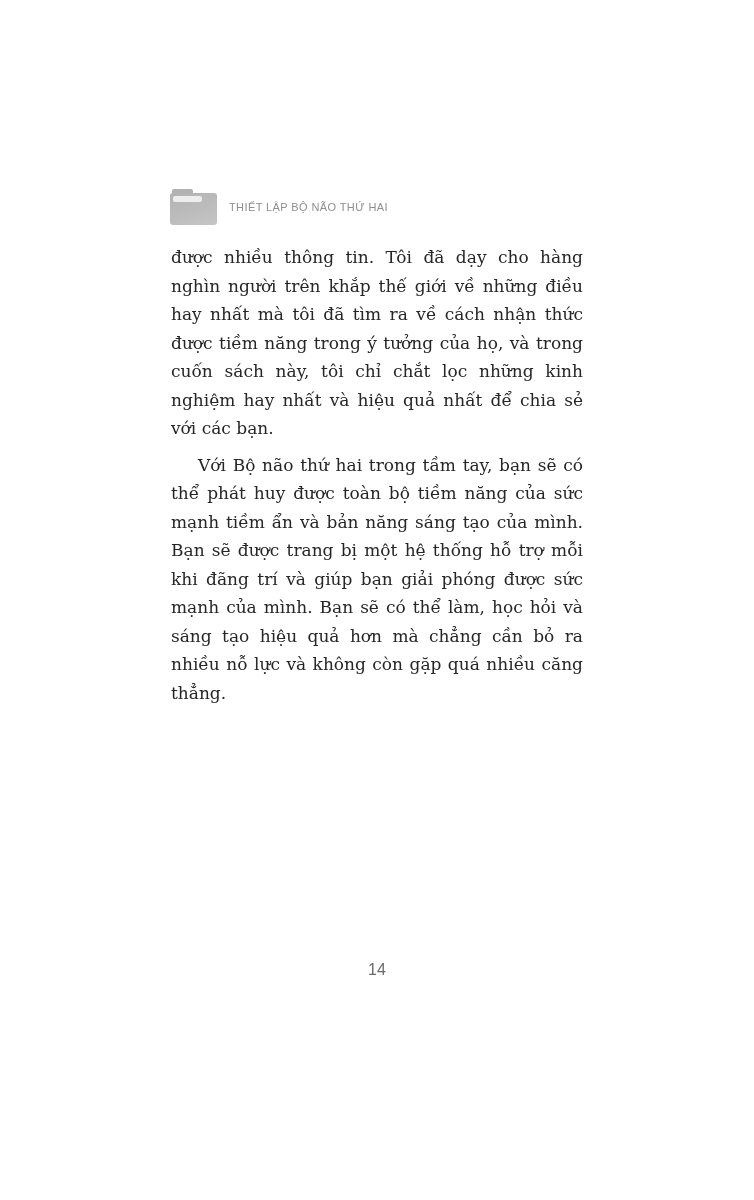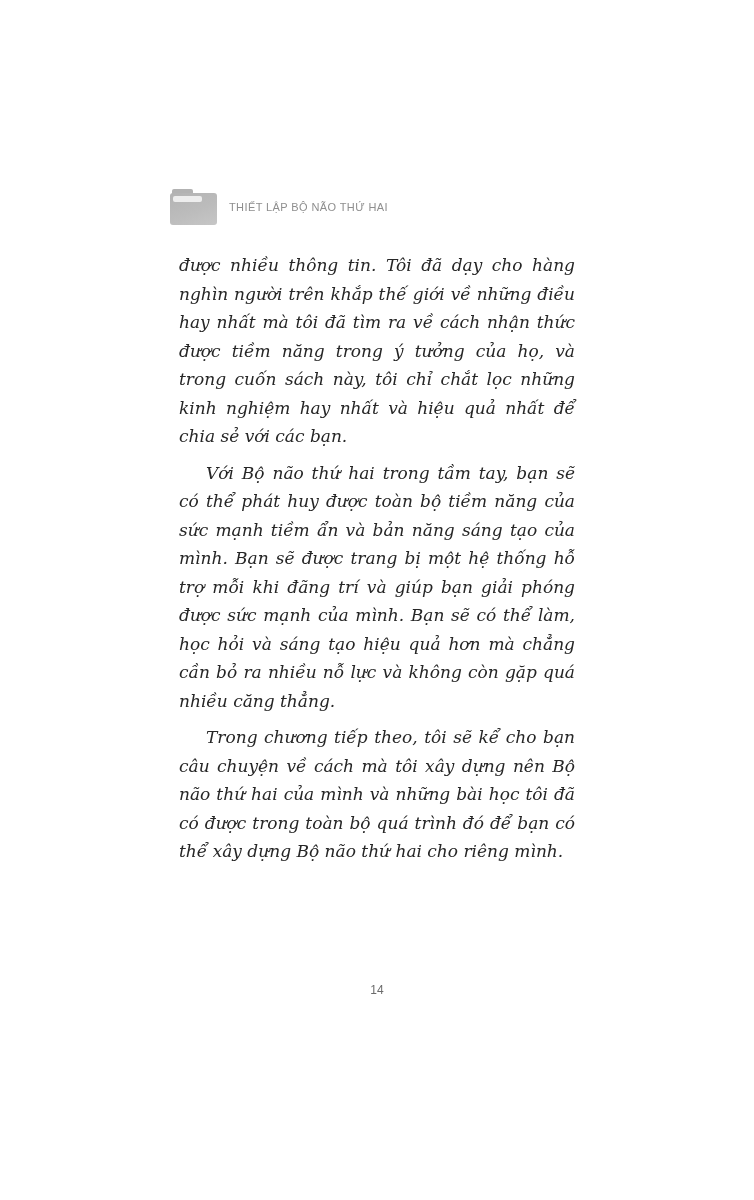--- a/index.html
+++ b/index.html
@@ -72,57 +72,55 @@
     top: 243px;
     width: 412px;
     font-family: "DejaVu Serif", "Liberation Serif", serif;
     font-size: 17px;
     line-height: 28.5px;
     color: #262626;
     text-align: justify;
     text-justify: inter-word;
   }
   .para {
-    margin: 8px;
-    font-style: italic;
+    margin: 0;
   }
   .para + .para {
     margin-top: 8px;
   }
   .para.indent {
     text-indent: 27px;
   }
 
   
   .page-number {
     position: absolute;
     left: 171px;
-    top: 983px;
+    top: 961px;
     width: 412px;
     text-align: center;
     font-family: "Liberation Sans", sans-serif;
-    font-size: 12px;
+    font-size: 16px;
     color: #6b6b6b;
   }
 </style>
 </head>
 <body>
 
 <div class="page">
 
   <div class="chapter-header">
     <span class="folder-icon">
       <span class="tab"></span>
       <span class="body"></span>
       <span class="stripe"></span>
     </span>
     <span class="chapter-title">THIẾT LẬP BỘ NÃO THỨ HAI</span>
   </div>
 
   <div class="body-text">
     <p class="para">được nhiều thông tin. Tôi đã dạy cho hàng nghìn người trên khắp thế giới về những điều hay nhất mà tôi đã tìm ra về cách nhận thức được tiềm năng trong ý tưởng của họ, và trong cuốn sách này, tôi chỉ chắt lọc những kinh nghiệm hay nhất và hiệu quả nhất để chia sẻ với các bạn.</p>
     <p class="para indent">Với Bộ não thứ hai trong tầm tay, bạn sẽ có thể phát huy được toàn bộ tiềm năng của sức mạnh tiềm ẩn và bản năng sáng tạo của mình. Bạn sẽ được trang bị một hệ thống hỗ trợ mỗi khi đãng trí và giúp bạn giải phóng được sức mạnh của mình. Bạn sẽ có thể làm, học hỏi và sáng tạo hiệu quả hơn mà chẳng cần bỏ ra nhiều nỗ lực và không còn gặp quá nhiều căng thẳng.</p>
-    <p class="para indent">Trong chương tiếp theo, tôi sẽ kể cho bạn câu chuyện về cách mà tôi xây dựng nên Bộ não thứ hai của mình và những bài học tôi đã có được trong toàn bộ quá trình đó để bạn có thể xây dựng Bộ não thứ hai cho riêng mình.</p>
   </div>
 
   <div class="page-number">14</div>
 
 </div>
 
 </body></html>

